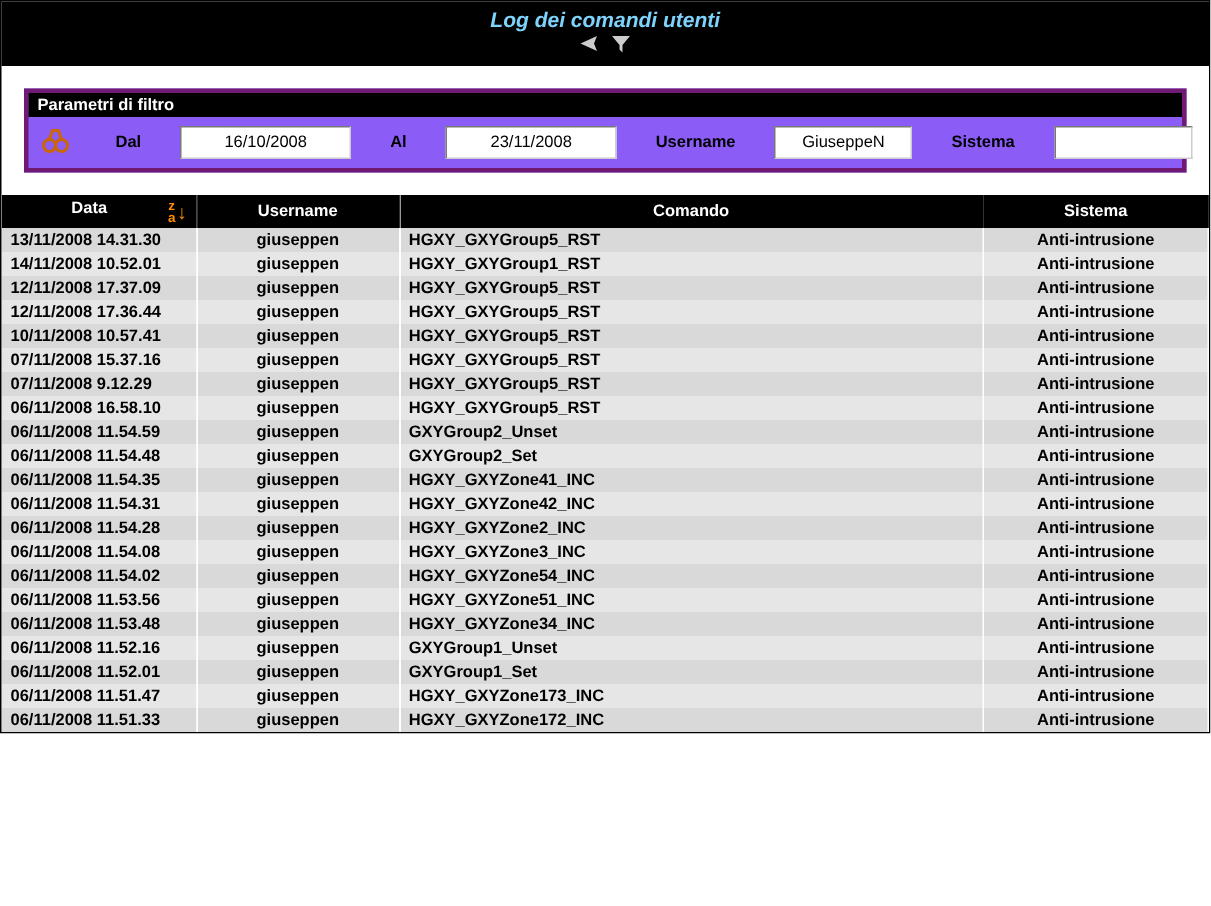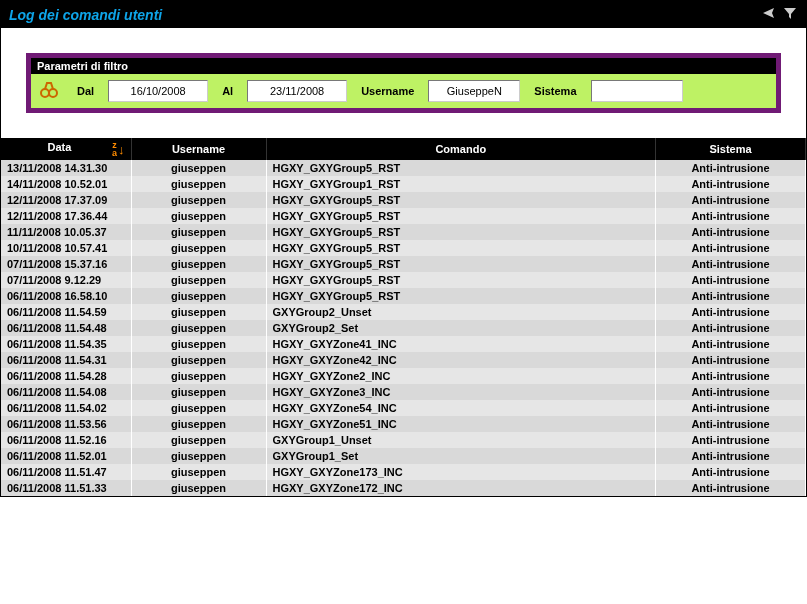--- a/index.html
+++ b/index.html
@@ -7,65 +7,66 @@
     font-family: Arial, Helvetica, sans-serif;
     font-size: 11px;
     background: #fff;
     width: 807px;
   }
   .window {
     border: 1px solid #000;
   }
   .titlebar {
     background: #000;
-    color: #0ea5e9;
+    color: #7dd3fc;
     font-style: italic;
     font-weight: bold;
     font-size: 14px;
     padding: 4px 8px;
     display: flex;
     align-items: center;
     justify-content: space-between;
+    flex-direction: column;
   }
   .titlebar-icons { display: flex; gap: 4px; align-items: center; }
   .titlebar-icons svg { width: 16px; height: 16px; }
   .filter-panel {
-    margin: 25px;
-    border: 5px solid #701a75;
-    background: #bef264;
+    margin: 15px;
+    border: 3px solid #701a75;
+    background: #8b5cf6;
   }
   .filter-header {
     background: #000;
     color: #fff;
     font-weight: bold;
     font-size: 11px;
     padding: 2px 6px;
   }
   .filter-body {
     display: flex;
     align-items: center;
     padding: 6px 8px;
-    gap: 8px;
+    gap: 20px;
   }
   .filter-body .label {
     font-weight: bold;
     font-size: 11px;
     padding: 0 6px;
     white-space: nowrap;
   }
   .filter-body input {
     background: #fff;
     border: 1px inset #ccc;
     height: 22px;
     padding: 2px 6px;
     font-size: 11px;
     text-align: center;
     font-family: inherit;
   }
-  .input-dal, .input-al { width: 100px; }
+  .input-dal, .input-al { width: 114px; }
   .input-user { width: 92px; text-align: center; }
   .input-sistema { width: 92px; }
   .binoc-icon { margin-right: 4px; }
 
   .data-table {
     width: 100%;
     border-collapse: collapse;
     table-layout: fixed;
   }
   .data-table col.col-data    { width: 130px; }
@@ -194,26 +195,20 @@
           <td>HGXY_GXYGroup5_RST</td>
           <td class="col-sistema">Anti-intrusione</td>
         </tr>
         <tr>
           <td>12/11/2008 17.36.44</td>
           <td class="col-user">giuseppen</td>
           <td>HGXY_GXYGroup5_RST</td>
           <td class="col-sistema">Anti-intrusione</td>
         </tr>
         <tr>
-          <td>11/11/2008 10.05.37</td>
-          <td class="col-user">giuseppen</td>
-          <td>HGXY_GXYGroup5_RST</td>
-          <td class="col-sistema">Anti-intrusione</td>
-        </tr>
-        <tr>
           <td>10/11/2008 10.57.41</td>
           <td class="col-user">giuseppen</td>
           <td>HGXY_GXYGroup5_RST</td>
           <td class="col-sistema">Anti-intrusione</td>
         </tr>
         <tr>
           <td>07/11/2008 15.37.16</td>
           <td class="col-user">giuseppen</td>
           <td>HGXY_GXYGroup5_RST</td>
           <td class="col-sistema">Anti-intrusione</td>
@@ -269,20 +264,26 @@
         <tr>
           <td>06/11/2008 11.54.02</td>
           <td class="col-user">giuseppen</td>
           <td>HGXY_GXYZone54_INC</td>
           <td class="col-sistema">Anti-intrusione</td>
         </tr>
         <tr>
           <td>06/11/2008 11.53.56</td>
           <td class="col-user">giuseppen</td>
           <td>HGXY_GXYZone51_INC</td>
+          <td class="col-sistema">Anti-intrusione</td>
+        </tr>
+        <tr>
+          <td>06/11/2008 11.53.48</td>
+          <td class="col-user">giuseppen</td>
+          <td>HGXY_GXYZone34_INC</td>
           <td class="col-sistema">Anti-intrusione</td>
         </tr>
         <tr>
           <td>06/11/2008 11.52.16</td>
           <td class="col-user">giuseppen</td>
           <td>GXYGroup1_Unset</td>
           <td class="col-sistema">Anti-intrusione</td>
         </tr>
         <tr>
           <td>06/11/2008 11.52.01</td>

